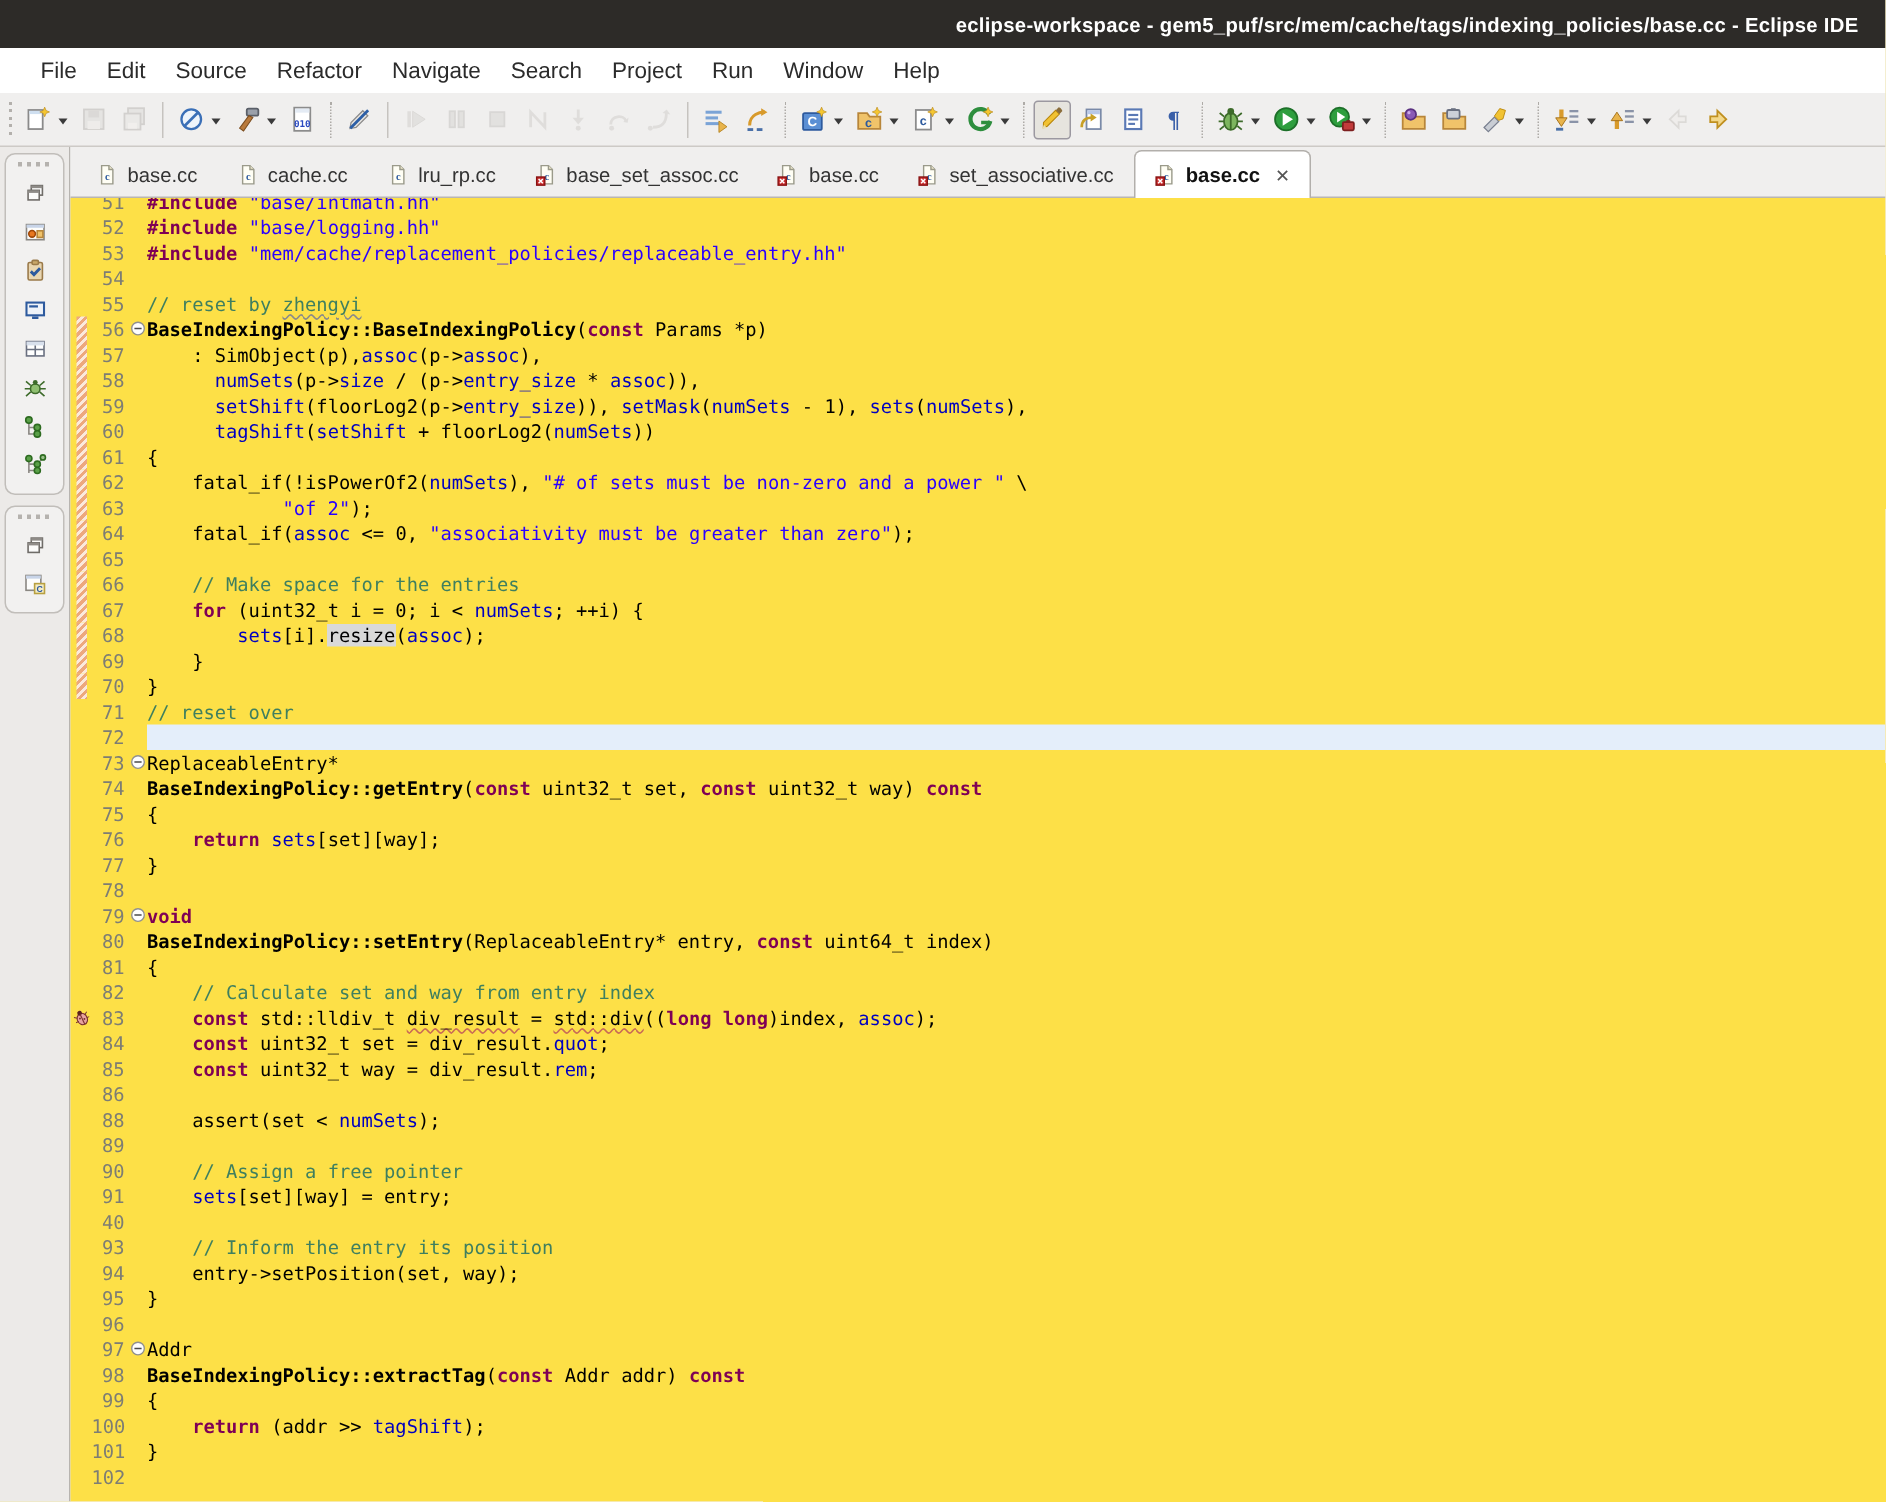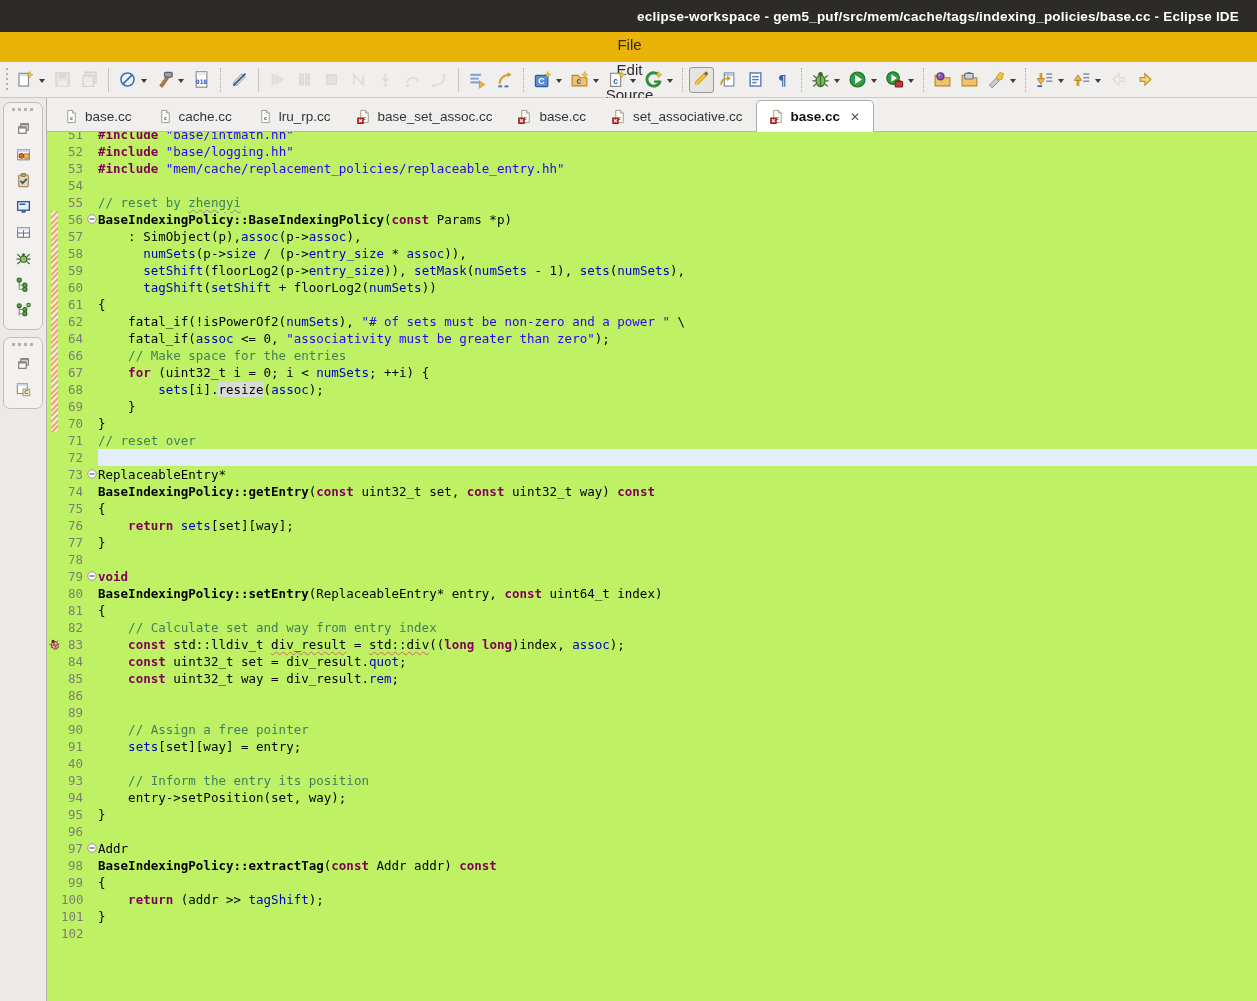--- a/index.html
+++ b/index.html
@@ -5,21 +5,21 @@
   * { margin:0; padding:0; box-sizing:border-box; }
   html,body { width:1257px; height:1001px; overflow:hidden; background:#edebe9;
               font-family:"Liberation Sans", sans-serif; }
 
   
   .titlebar { height:32px; background:#2d2b28; display:flex; align-items:center;
               justify-content:flex-end; padding-right:18px; }
   .titlebar span { color:#ffffff; font-weight:bold; font-size:13.5px; letter-spacing:.2px; }
 
   
-  .menubar { height:30px; background:#eab308; display:flex; align-items:center; padding-left:2px;flex-direction:column; }
+  .menubar { height:30px; background:#ffffff; display:flex; align-items:center; padding-left:17px; }
   .menubar span { font-size:15px; color:#2b2b2b; padding:4px 10px; cursor:default; }
 
   
   .toolbar { height:36px; background:#f0efee; border-bottom:1px solid #cdcac6;
              display:flex; align-items:center; padding:0 2px; }
   .tbtn { display:flex; align-items:center; height:26px; padding:0 2px; margin:0 1px; border:1px solid transparent; border-radius:3px; }
   .tbtn svg { width:19px; height:19px; }
   .tbtn.dis { opacity:.5; }
   .tbtn.active { background:#e6e4de; border-color:#9b98a0; }
   .dd { width:0; height:0; border:3.5px solid transparent; border-top:4.5px solid #3a3a3a; margin:5px 0 0 4px; }
@@ -43,21 +43,21 @@
   
   .pane { flex:1; display:flex; flex-direction:column; border-left:1px solid #b7b4b0; background:#fff; min-width:0; }
   .tabstrip { height:34px; background:#f0efee; border-bottom:1px solid #b9b6b2; display:flex; align-items:flex-end; padding-left:4px; flex:none; }
   .tab { display:flex; align-items:center; gap:6px; height:30px; padding:0 13px; font-size:13.5px; color:#333; cursor:default; }
   .tab svg { width:15px; height:15px; flex:none; }
   .tab.active { background:#ffffff; border:1px solid #b2afab; border-bottom:none; border-radius:5px 5px 0 0;
                 font-weight:bold; color:#111; height:32px; margin-bottom:-1px; }
   .tclose { font-size:12px; color:#555; margin-left:4px; font-weight:normal; }
 
   
-  .editor { flex:1; overflow:hidden; background:#bef264; position:relative; }
+  .editor { flex:1; overflow:hidden; background:#fde047; position:relative; }
   .lines { margin-top:-6px; }
   .row { display:flex; height:17px; line-height:17px; font-family:"DejaVu Sans Mono", monospace; font-size:12.5px; }
   .gut { width:14px; flex:none; position:relative; }
   .gut.chg { background-image:repeating-linear-gradient(135deg,#eda87e 0 2px,#fbe9dc 2px 4px);
              background-size:7px 100%; background-repeat:no-repeat; background-position:4px 0; }
   .gut svg { position:absolute; left:1px; top:2px; width:13px; height:13px; }
   .num { width:26px; flex:none; text-align:right; padding-right:4px; color:#7d7d74; }
   .fold { width:11px; flex:none; position:relative; }
   .fold svg { position:absolute; top:3px; left:0; width:10px; height:10px; }
   .code { flex:1; white-space:pre; color:#000; }
@@ -683,23 +683,35 @@
             <div class="code"><span class="tk-p">{</span></div>
           </div>
           <div class="row">
             <div class="gut chg"></div>
             <div class="num">62</div>
             <div class="fold"></div>
             <div class="code"><span class="tk-p">    fatal_if(!isPowerOf2(</span><span class="tk-f">numSets</span><span class="tk-p">), </span><span class="tk-s">"# of sets must be non-zero and a power "</span><span class="tk-p"> \</span></div>
           </div>
           <div class="row">
             <div class="gut chg"></div>
+            <div class="num">63</div>
+            <div class="fold"></div>
+            <div class="code"><span class="tk-p">            </span><span class="tk-s">"of 2"</span><span class="tk-p">);</span></div>
+          </div>
+          <div class="row">
+            <div class="gut chg"></div>
             <div class="num">64</div>
             <div class="fold"></div>
             <div class="code"><span class="tk-p">    fatal_if(</span><span class="tk-f">assoc</span><span class="tk-p"> &lt;= 0, </span><span class="tk-s">"associativity must be greater than zero"</span><span class="tk-p">);</span></div>
+          </div>
+          <div class="row">
+            <div class="gut chg"></div>
+            <div class="num">65</div>
+            <div class="fold"></div>
+            <div class="code"></div>
           </div>
           <div class="row">
             <div class="gut chg"></div>
             <div class="num">66</div>
             <div class="fold"></div>
             <div class="code"><span class="tk-p">    </span><span class="tk-c">// Make space for the entries</span></div>
           </div>
           <div class="row">
             <div class="gut chg"></div>
             <div class="num">67</div>
@@ -836,20 +848,26 @@
             <div class="code"><span class="tk-p">    </span><span class="tk-k">const</span><span class="tk-p"> uint32_t way = div_result.</span><span class="tk-f">rem</span><span class="tk-p">;</span></div>
           </div>
           <div class="row">
             <div class="gut"></div>
             <div class="num">86</div>
             <div class="fold"></div>
             <div class="code"></div>
           </div>
           <div class="row">
             <div class="gut"></div>
+            <div class="num">88</div>
+            <div class="fold"></div>
+            <div class="code"><span class="tk-p">    assert(set &lt; </span><span class="tk-f">numSets</span><span class="tk-p">);</span></div>
+          </div>
+          <div class="row">
+            <div class="gut"></div>
             <div class="num">89</div>
             <div class="fold"></div>
             <div class="code"></div>
           </div>
           <div class="row">
             <div class="gut"></div>
             <div class="num">90</div>
             <div class="fold"></div>
             <div class="code"><span class="tk-p">    </span><span class="tk-c">// Assign a free pointer</span></div>
           </div>

